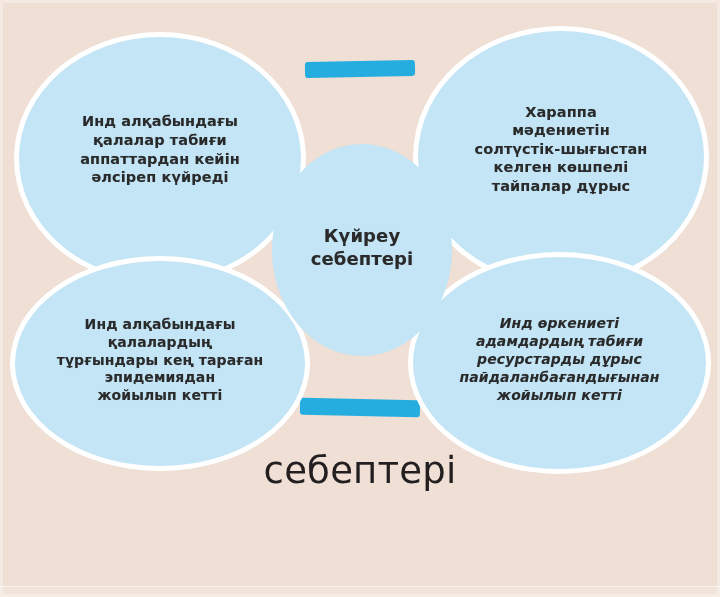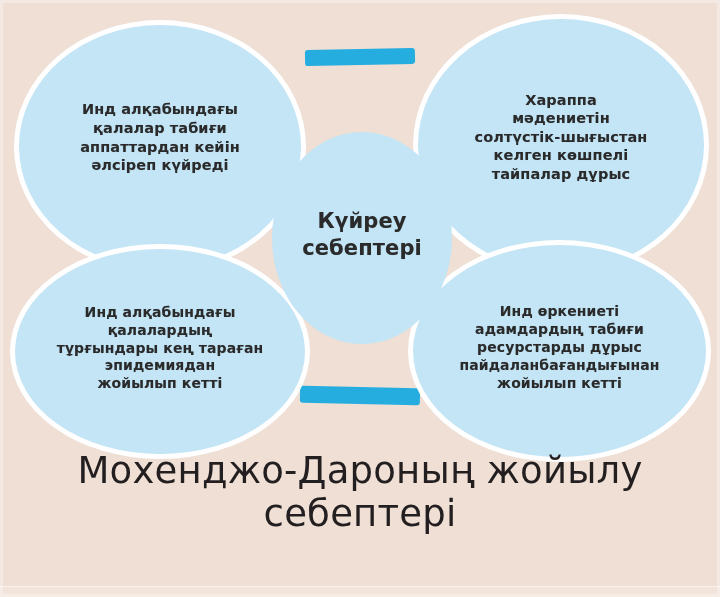--- a/index.html
+++ b/index.html
@@ -37,21 +37,21 @@
     background: rgba(255,255,255,0.18);
     border-top: 1px solid rgba(255,255,255,0.5);
     z-index: 59;
     pointer-events: none;
   }
 
   
   .diagram {
     position: absolute;
     left: 0;
-    top: 4px;
+    top: 16px;
     width: 720px;
     height: 452px;
   }
 
   
   .connector {
     position: absolute;
     background: #25ade0;
     z-index: 1;
   }
@@ -147,39 +147,40 @@
     font-size: 14px;
     margin-top: -6px;
   }
 
   
   #bubble-br {
     left: 408px;
     top: 236px;
     width: 303px;
     height: 222px;
+    font-style: italic;
   }
   #bubble-br .bubble-label {
     font-size: 14px;
     margin-top: -6px;
   }
 
   
   #bubble-center {
     left: 272px;
     top: 128px;
     width: 180px;
     height: 212px;
     background: #c3e5f6;
     border: none;
     border-radius: 50%;
     z-index: 4;
   }
   #bubble-center .bubble-label {
-    font-size: 21px;
+    font-size: 18px;
     margin-top: -6px;
   }
 
   
   .caption {
     position: absolute;
     left: 0;
     top: 450px;
     width: 720px;
     text-align: center;
@@ -239,20 +240,19 @@
     </div>
 
     <div class="bubble" id="bubble-center">
       <div class="bubble-label">Күйреу
 себептері</div>
     </div>
 
   </div>
 
   <div class="caption">
-    <span class="caption-line">Мохенджо-Дароның жойылу</span>
     <span class="caption-line">себептері</span>
   </div>
 
   <div class="frame-edge-bottom"></div>
   <div class="frame-edge"></div>
 
 </div>
 
 </body></html>

